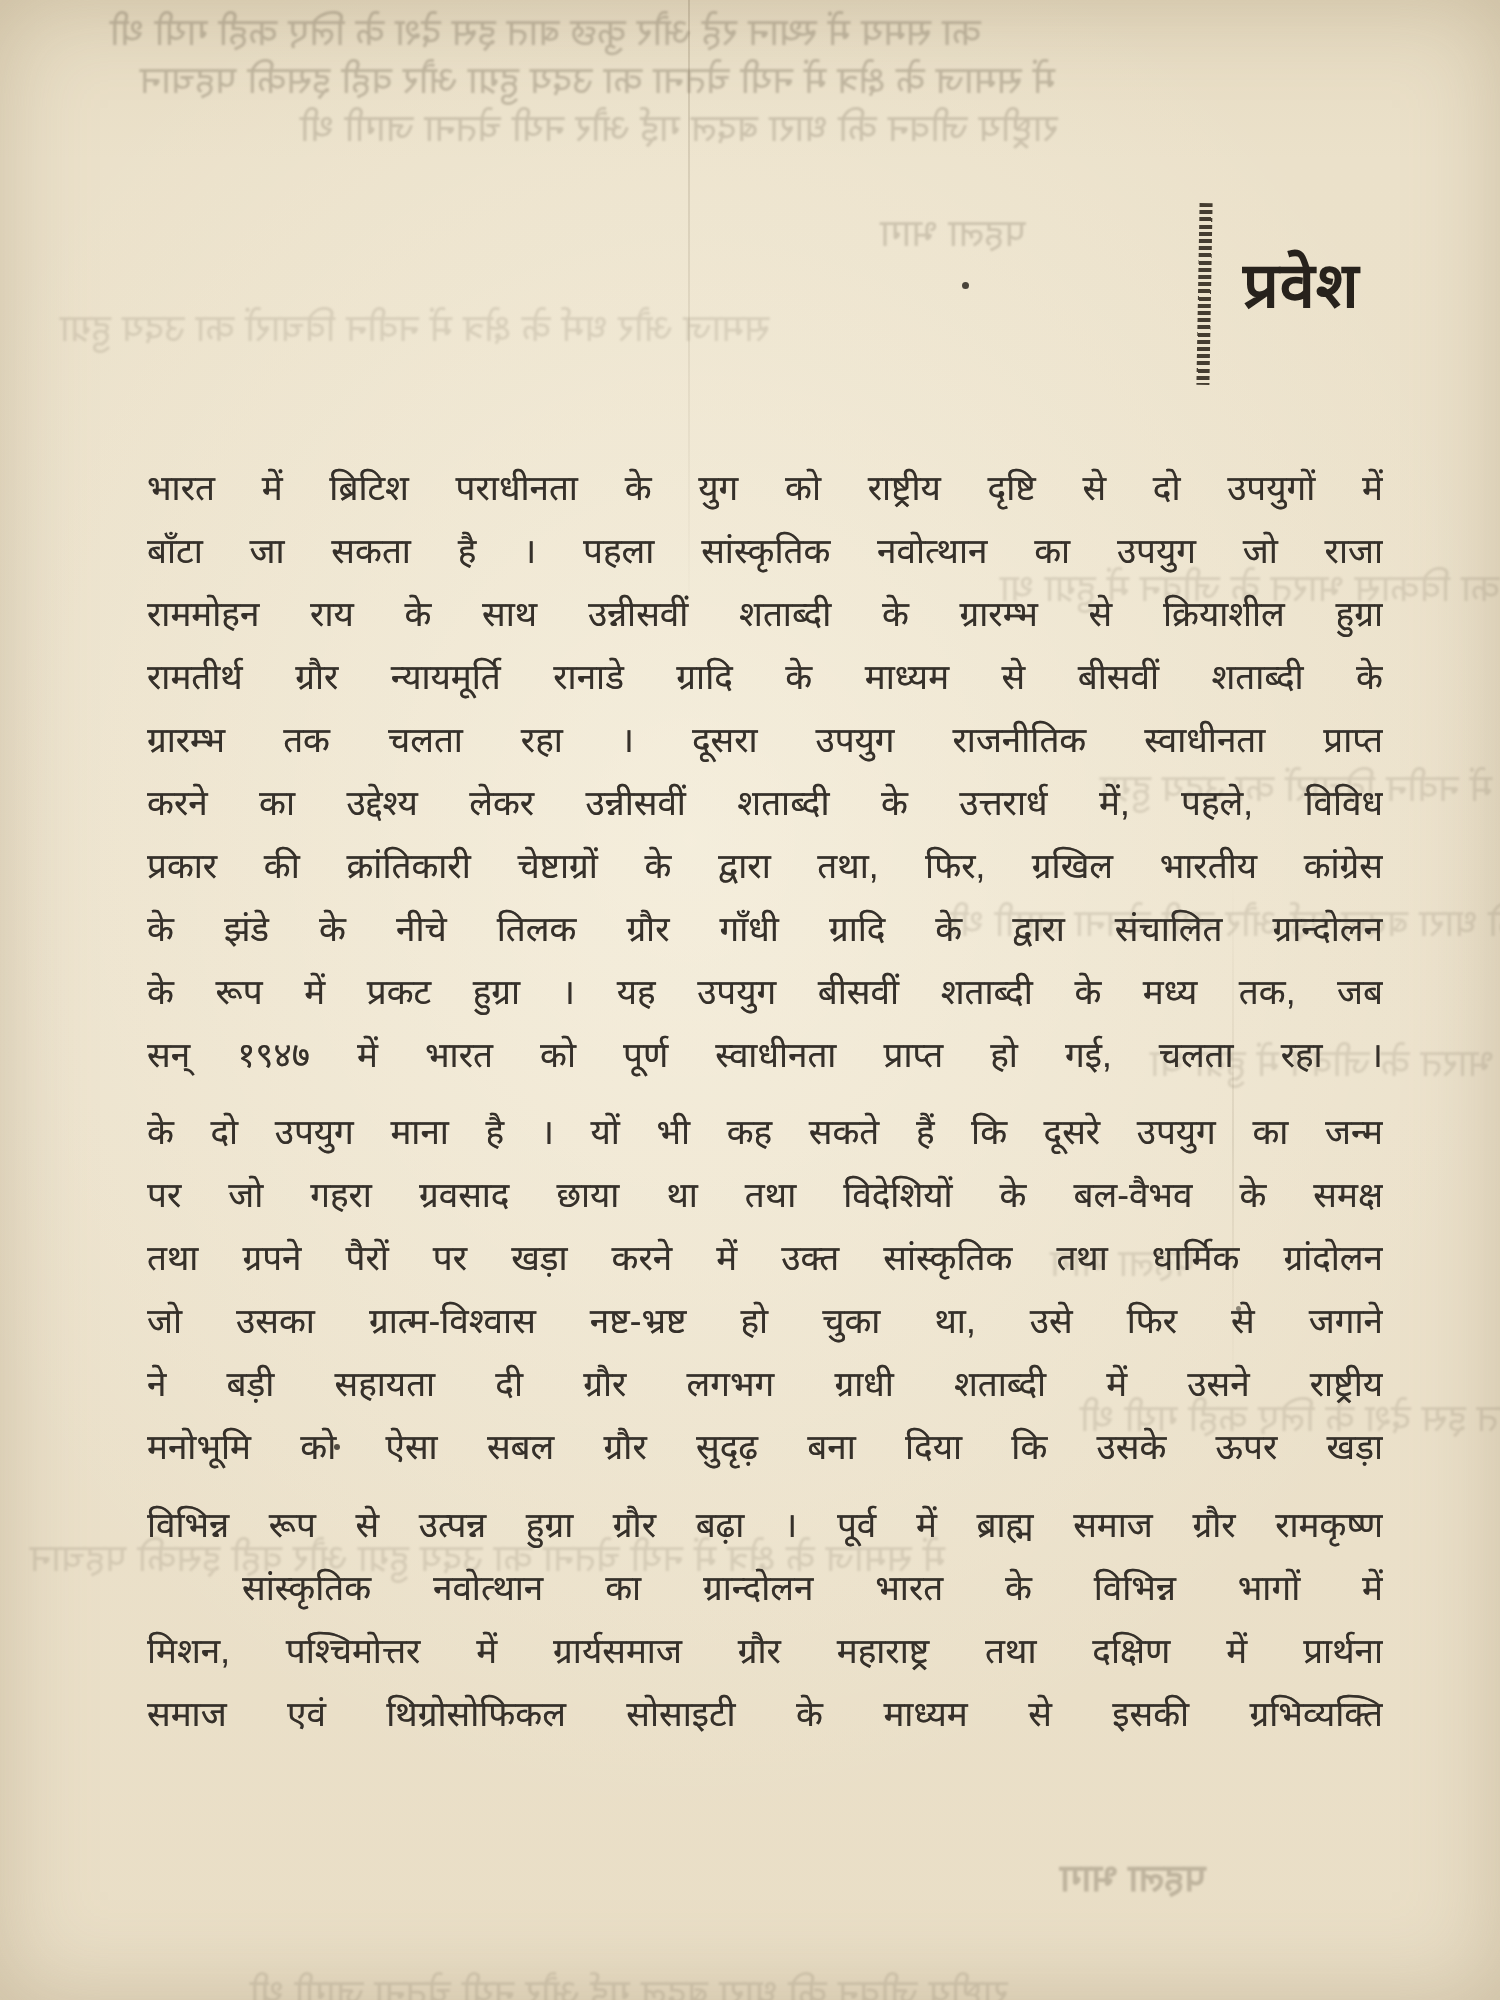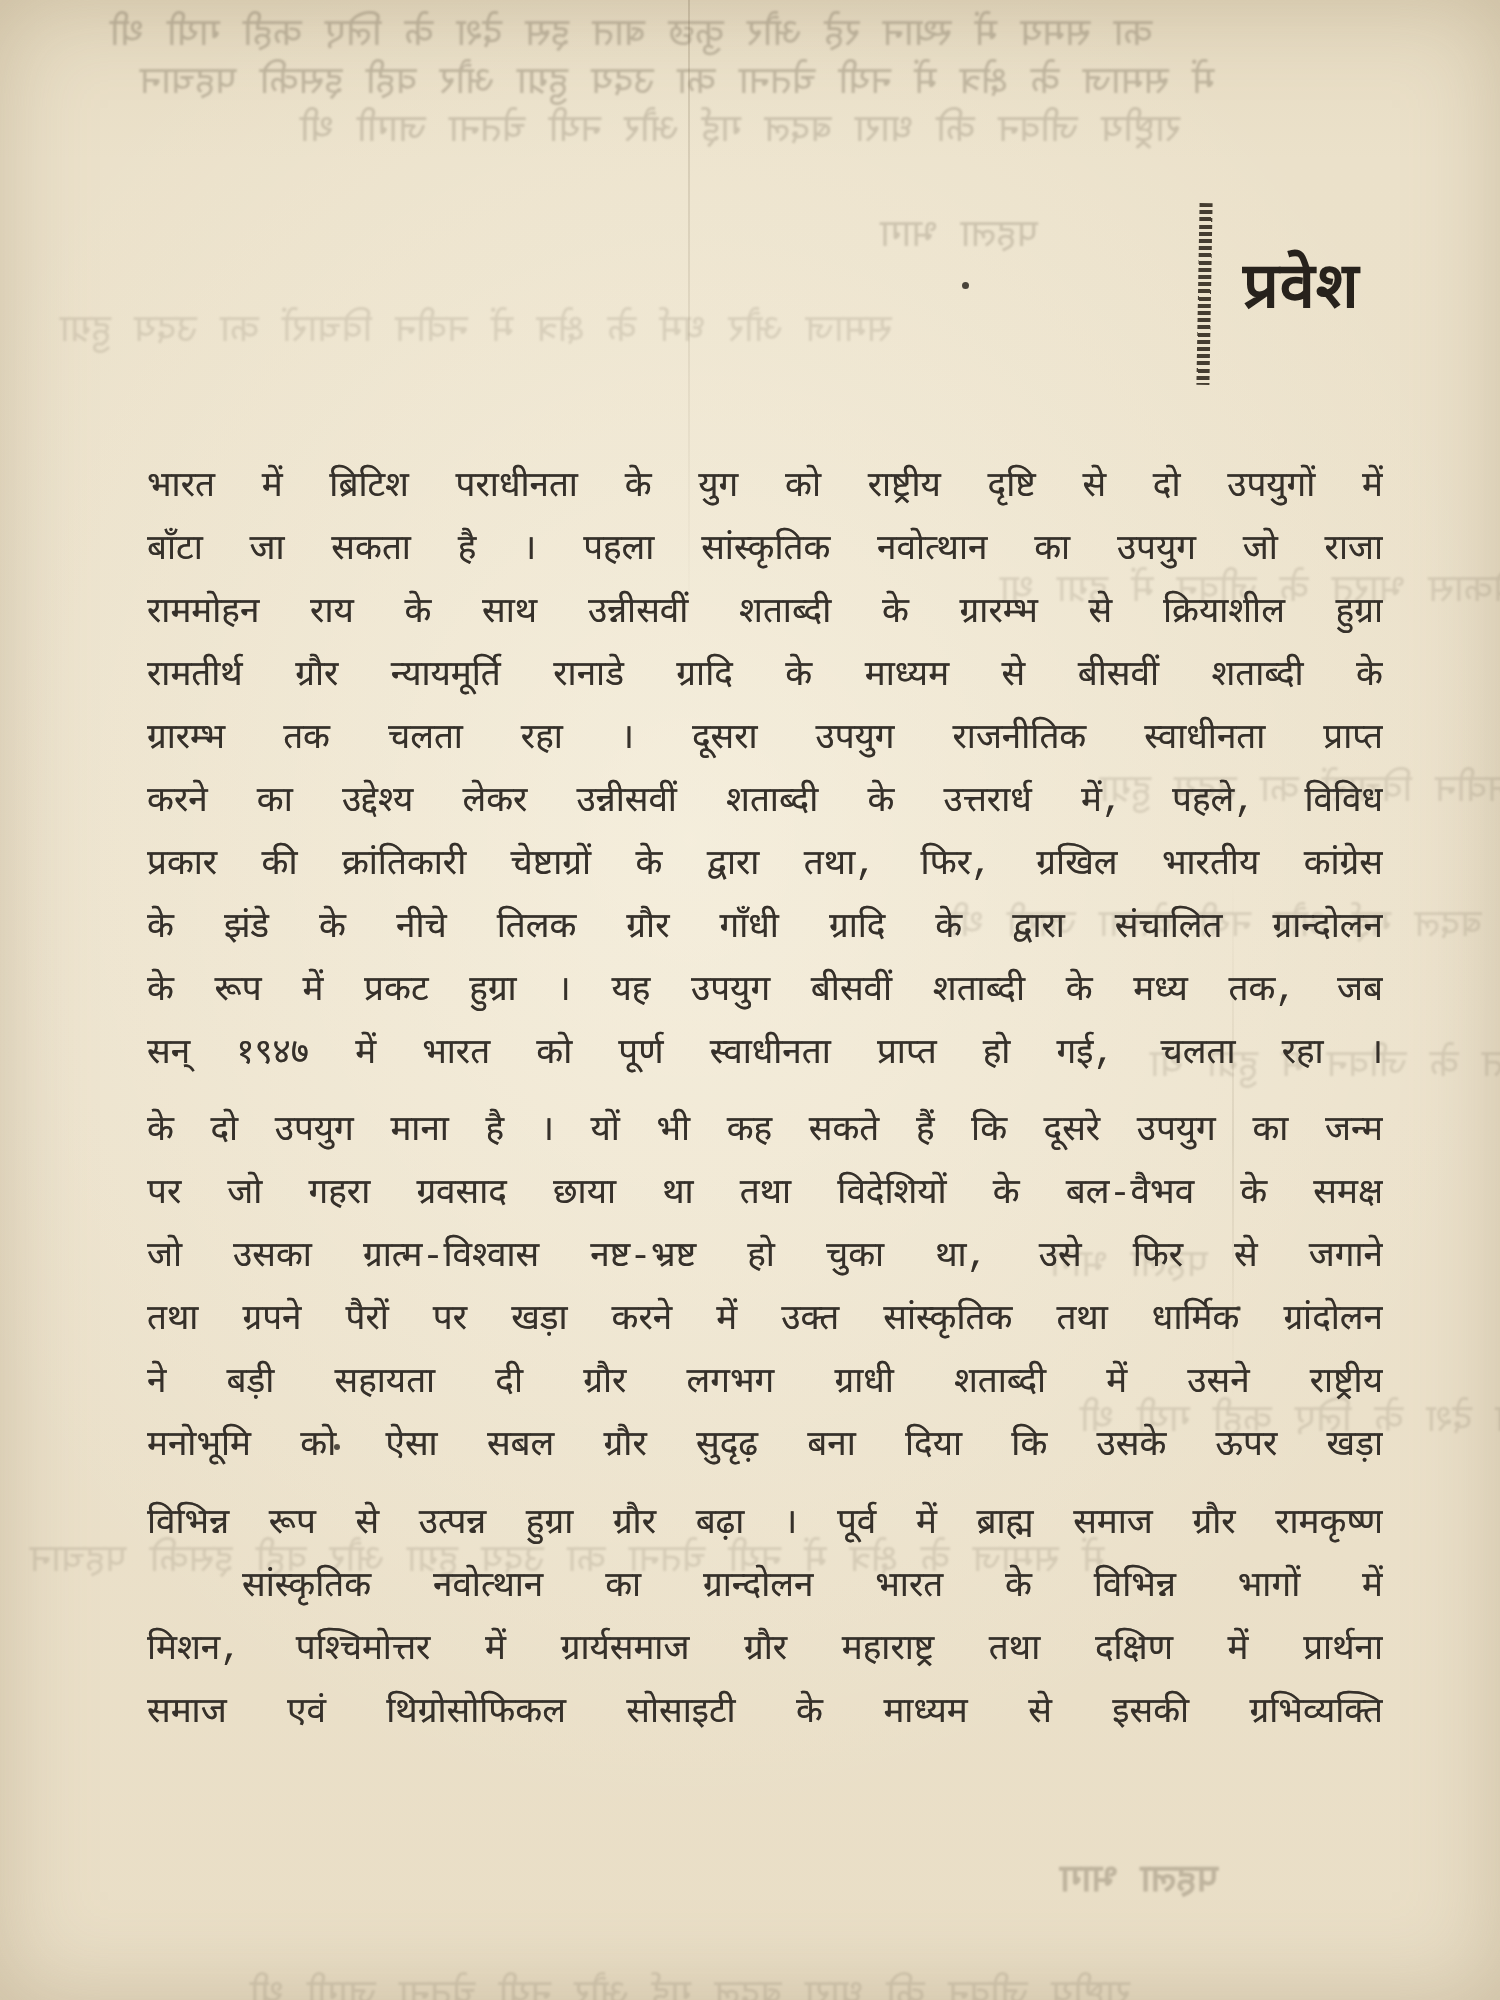--- a/index.html
+++ b/index.html
@@ -1,20 +1,20 @@
 <!DOCTYPE html>
 <html><head>
 <meta charset="utf-8">
 <style>
   html,body{margin:0;padding:0;background:#d8cdb4;}
   .page{
     position:relative;
     width:1500px;height:2000px;
     overflow:hidden;
-    font-family:Liberation Mono, monospace;
+    font-family:Liberation Sans, sans-serif;
     background:
       radial-gradient(ellipse 1200px 1400px at 46% 42%, rgba(255,252,240,0.45), rgba(255,252,240,0) 70%),
       linear-gradient(180deg,#e6dbc2 0%, #ebe1ca 8%, #ece2cc 55%, #e9dec6 100%);
     box-shadow:inset 0 0 90px rgba(150,130,95,0.35);
     color:#332e27;
   }
   
   .bt{
     position:absolute;
     transform:scaleX(-1);
@@ -113,22 +113,22 @@
       <div class="line">करने का उद्देश्य लेकर उन्नीसवीं शताब्दी के उत्तरार्ध में, पहले, विविध</div>
       <div class="line">प्रकार की क्रांतिकारी चेष्टाग्रों के द्वारा तथा, फिर, ग्रखिल भारतीय कांग्रेस</div>
       <div class="line">के झंडे के नीचे तिलक ग्रौर गाँधी ग्रादि के द्वारा संचालित ग्रान्दोलन</div>
       <div class="line">के रूप में प्रकट हुग्रा ।  यह उपयुग बीसवीं शताब्दी के मध्य तक, जब</div>
       <div class="line">सन् १९४७ में भारत को पूर्ण स्वाधीनता प्राप्त हो गई, चलता रहा ।</div>
     </div>
 
     <div class="para p2">
       <div class="line">के दो उपयुग माना है ।  यों भी कह सकते हैं कि दूसरे उपयुग का जन्म</div>
       <div class="line">पर जो गहरा ग्रवसाद छाया था तथा विदेशियों के बल-वैभव के समक्ष</div>
+      <div class="line">तथा ग्रपने पैरों पर खड़ा करने में उक्त सांस्कृतिक तथा धार्मिक ग्रांदोलन</div>
       <div class="line">जो उसका ग्रात्म-विश्वास नष्ट-भ्रष्ट हो चुका था, उसे फिर से जगाने</div>
-      <div class="line">तथा ग्रपने पैरों पर खड़ा करने में उक्त सांस्कृतिक तथा धार्मिक ग्रांदोलन</div>
       <div class="line">ने बड़ी सहायता दी ग्रौर लगभग ग्राधी शताब्दी में उसने राष्ट्रीय</div>
       <div class="line">मनोभूमि को ऐसा सबल ग्रौर सुदृढ़ बना दिया कि उसके ऊपर खड़ा</div>
     </div>
 
     <div class="para p3">
       <div class="line">विभिन्न रूप से उत्पन्न हुग्रा ग्रौर बढ़ा ।  पूर्व में ब्राह्म समाज ग्रौर रामकृष्ण</div>
       <div class="line indent">सांस्कृतिक नवोत्थान का ग्रान्दोलन भारत के विभिन्न भागों में</div>
       <div class="line">मिशन, पश्चिमोत्तर में  ग्रार्यसमाज ग्रौर महाराष्ट्र तथा  दक्षिण में प्रार्थना</div>
       <div class="line">समाज एवं थिग्रोसोफिकल सोसाइटी के माध्यम से इसकी ग्रभिव्यक्ति</div>
     </div>

